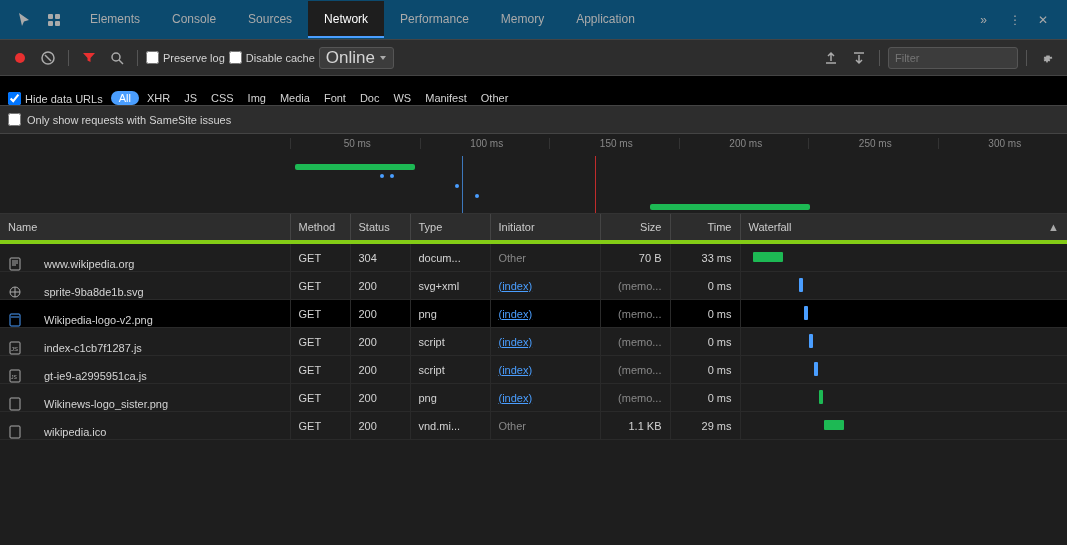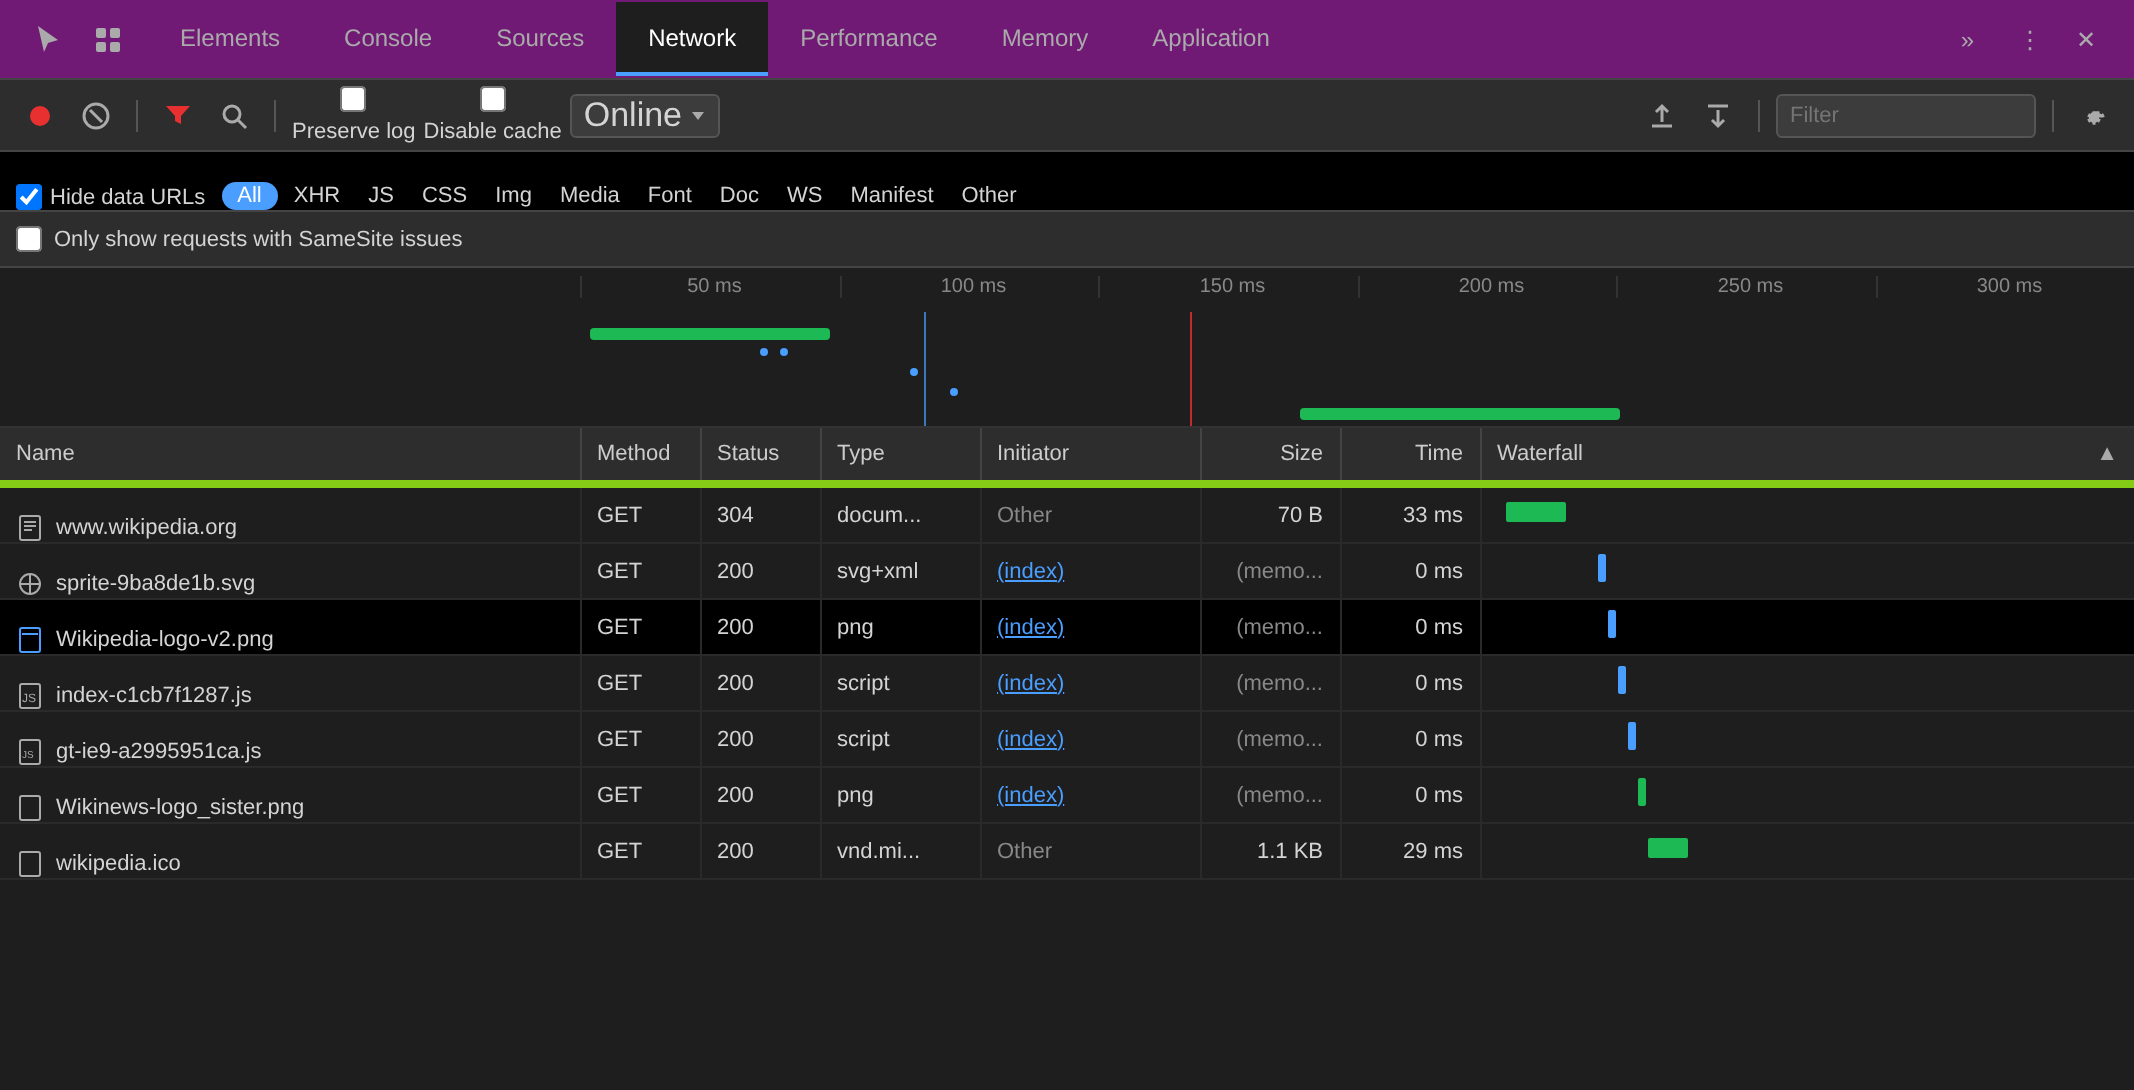--- a/index.html
+++ b/index.html
@@ -10,21 +10,21 @@
       color: #d4d4d4;
       overflow: hidden;
       width: 1067px;
       height: 545px;
     }
 
     
     .tab-bar {
       display: flex;
       align-items: center;
-      background: #701a75;
+      background: #0c4a6e;
       border-bottom: 1px solid #444;
       height: 40px;
       padding: 1px 4px;
     }
     .tab-icons {
       display: flex;
       align-items: center;
       gap: 6px;
       padding: 0 8px;
     }
@@ -82,21 +82,21 @@
       display: flex; align-items: center;
       background: #3c3c3c; border: 1px solid #555; border-radius: 3px;
       padding: 0 6px; height: 22px; width: 130px;
     }
     .filter-input {
       background: transparent; border: none; outline: none;
       color: #d4d4d4; font-size: 11px; width: 100%;
     }
     .checkbox-wrap {
       display: flex; align-items: center; gap: 4px; cursor: pointer;
-      color: #d4d4d4; font-size: 11px; white-space: nowrap; flex-direction: column;
+      color: #d4d4d4; font-size: 11px; white-space: nowrap;
     }
     .checkbox-wrap input { cursor: pointer; }
     .online-select {
       display: flex; align-items: center; gap: 4px;
       background: #3c3c3c; border: 1px solid #555; border-radius: 3px;
       padding: 0 6px; height: 22px; cursor: pointer; color: #d4d4d4; font-size: 17px;
     }
     .toolbar-spacer { flex: 1; }
     .gear-icon { margin-left: auto; }
 
@@ -194,21 +194,21 @@
       white-space: nowrap;
       overflow: hidden;
       text-overflow: ellipsis;
     }
     tbody td:last-child { border-right: none; }
     tbody td.align-right { text-align: right; }
     tbody td.muted { color: #888; }
     tbody td.link { color: #4a9eff; text-decoration: underline; cursor: pointer; }
 
     .name-cell {
-      display: flex; align-items: center; gap: 6px; margin-top: 13px;
+      display: flex; align-items: center; gap: 22px; margin-top: 13px;
     }
     .file-icon {
       width: 14px; height: 14px; flex-shrink: 0;
       display: flex; align-items: center; justify-content: center;
       font-size: 10px;
     }
 
     
     ::-webkit-scrollbar { width: 8px; height: 8px; }
     ::-webkit-scrollbar-track { background: #2d2d2d; }

